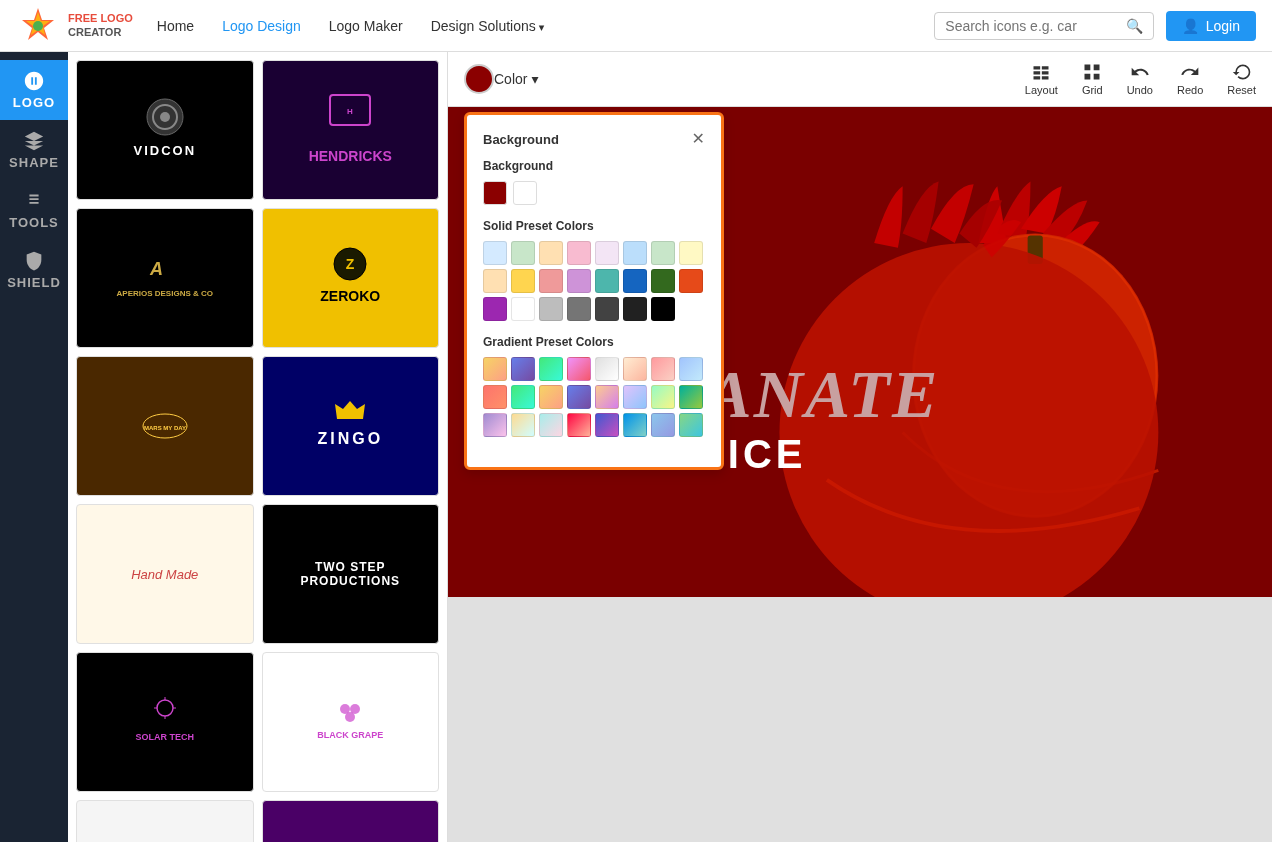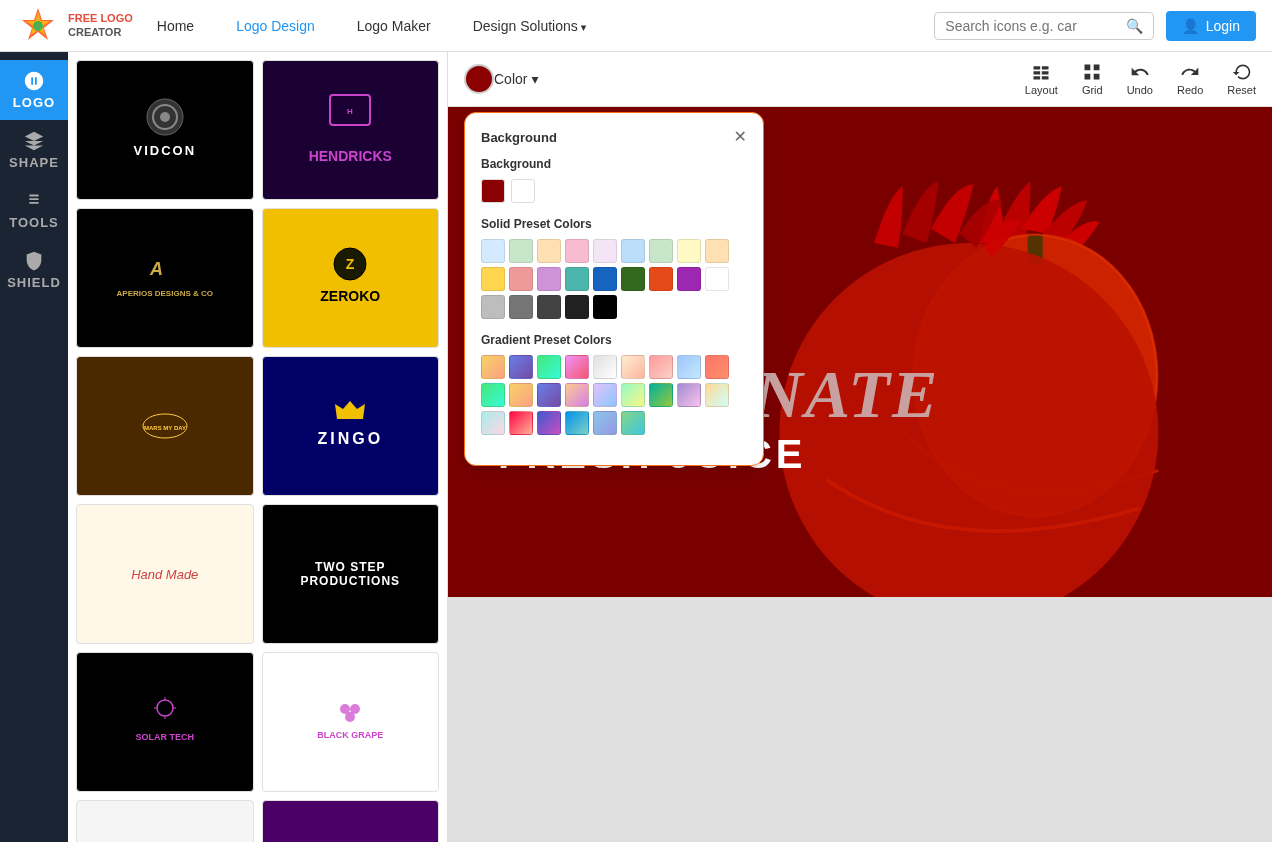--- a/index.html
+++ b/index.html
@@ -32,21 +32,21 @@
       font-weight: bold;
       color: #333;
       line-height: 1.2;
     }
     .logo-text span { display: block; }
     .logo-text .free { color: #e74c3c; }
     .logo-text .creator { color: #555; }
     .nav-links {
       display: flex;
       align-items: flex-start;
-      gap: 42px;
+      gap: 28px;
       flex: 1;
     }
     .nav-link {
       color: #333;
       text-decoration: none;
       font-size: 14px;
     }
     .nav-link.active { color: #2196F3; }
     .nav-link.has-arrow::after { content: ' ▾'; font-size: 11px; }
     .search-area {
@@ -223,24 +223,24 @@
       top: 0;
       width: 100%;
       height: 100%;
     }
 
     
     .color-picker-popup {
       position: absolute;
       top: 60px;
       left: 16px;
-      width: 300px;
+      width: 260px;
       background: #fff;
-      border: 1px solid #f97316;
-      border-radius: 12px;
+      border: 3px solid #f97316;
+      border-radius: 6px;
       box-shadow: 0 4px 12px rgba(0,0,0,0.15);
       z-index: 200;
       padding: 16px;
     }
     .color-picker-header {
       display: flex;
       justify-content: space-between;
       align-items: center;
       margin-bottom: 12px;
       font-size: 13px;

